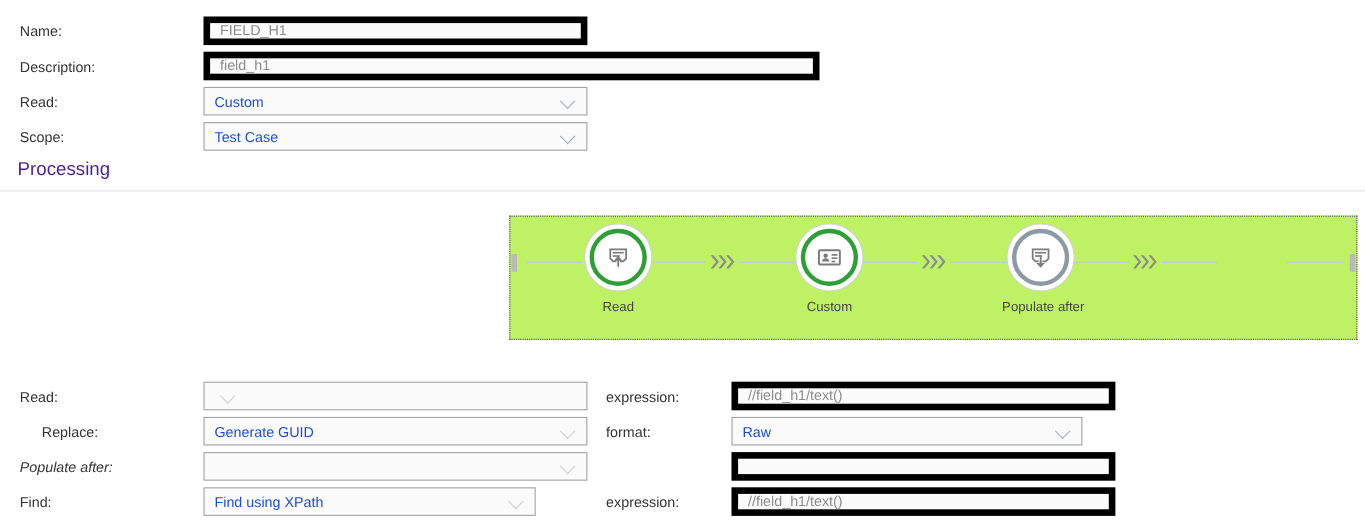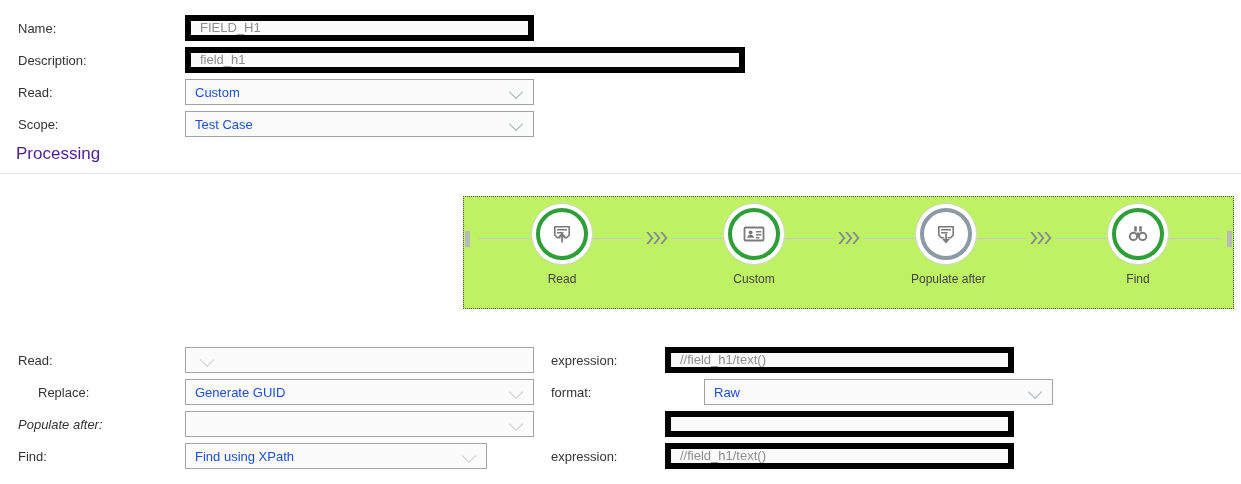--- a/index.html
+++ b/index.html
@@ -302,36 +302,20 @@
     </div>
 
     <div class="arrows" style="left:564px;">
       <svg width="24" height="14" viewBox="0 0 24 14" aria-hidden="true">
         <path d="M1 1 L6 7 L1 13 L3.6 13 L8.6 7 L3.6 1 Z" fill="#8d8d8d"></path>
         <path d="M8 1 L13 7 L8 13 L10.6 13 L15.6 7 L10.6 1 Z" fill="#8d8d8d"></path>
         <path d="M15 1 L20 7 L15 13 L17.6 13 L22.6 7 L17.6 1 Z" fill="#8d8d8d"></path>
       </svg>
     </div>
 
-    <div class="node" style="left:639px;">
-      <div class="node-circle">
-        <div class="node-ring"></div>
-        <div class="node-glyph">
-          <svg width="24" height="24" viewBox="0 0 24 24" aria-hidden="true">
-            <path d="M8.2 4.2 h2.6 v5.2 h2.4 V4.2 h2.6 v5.4 h-7.6 Z" fill="#7b7b7b"></path>
-            <circle cx="7.4" cy="14.4" r="4.6" fill="#7b7b7b"></circle>
-            <circle cx="16.6" cy="14.4" r="4.6" fill="#7b7b7b"></circle>
-            <circle cx="7.4" cy="14.4" r="2.7" fill="#ffffff"></circle>
-            <circle cx="16.6" cy="14.4" r="2.7" fill="#ffffff"></circle>
-            <rect x="10.7" y="10.4" width="2.6" height="5" fill="#7b7b7b"></rect>
-          </svg>
-        </div>
-      </div>
-      <div class="node-label">Find</div>
-    </div>
 
   </div>
 </div>
 
 <div class="form-row" style="left:18px; top:347px;">
   <span class="fld-label">Read:</span>
 </div>
 <div class="select-box" style="left:185px; top:347px; width:349px;">
   <span class="chev disabled"></span>
 </div>
@@ -345,21 +329,21 @@
 <div class="form-row" style="left:18px; top:379px;margin-left:20px;">
   <span class="fld-label">Replace:</span>
 </div>
 <div class="select-box" style="left:185px; top:379px; width:349px;">
   <span class="sel-val">Generate GUID</span>
   <span class="chev disabled"></span>
 </div>
 <div class="form-row" style="left:551px; top:379px;">
   <span class="fld-label">format:</span>
 </div>
-<div class="select-box" style="left:704px; top:379px; width:349px;gap:29px;">
+<div class="select-box" style="left:665px; top:379px; width:319px;gap:29px;">
   <span class="sel-val">Raw</span>
   <span class="chev"></span>
 </div>
 
 <div class="form-row" style="left:18px; top:411px;font-style:italic;">
   <span class="fld-label">Populate after:</span>
 </div>
 <div class="select-box" style="left:185px; top:411px; width:349px;">
   <span class="sel-val"></span>
   <span class="chev disabled"></span>

